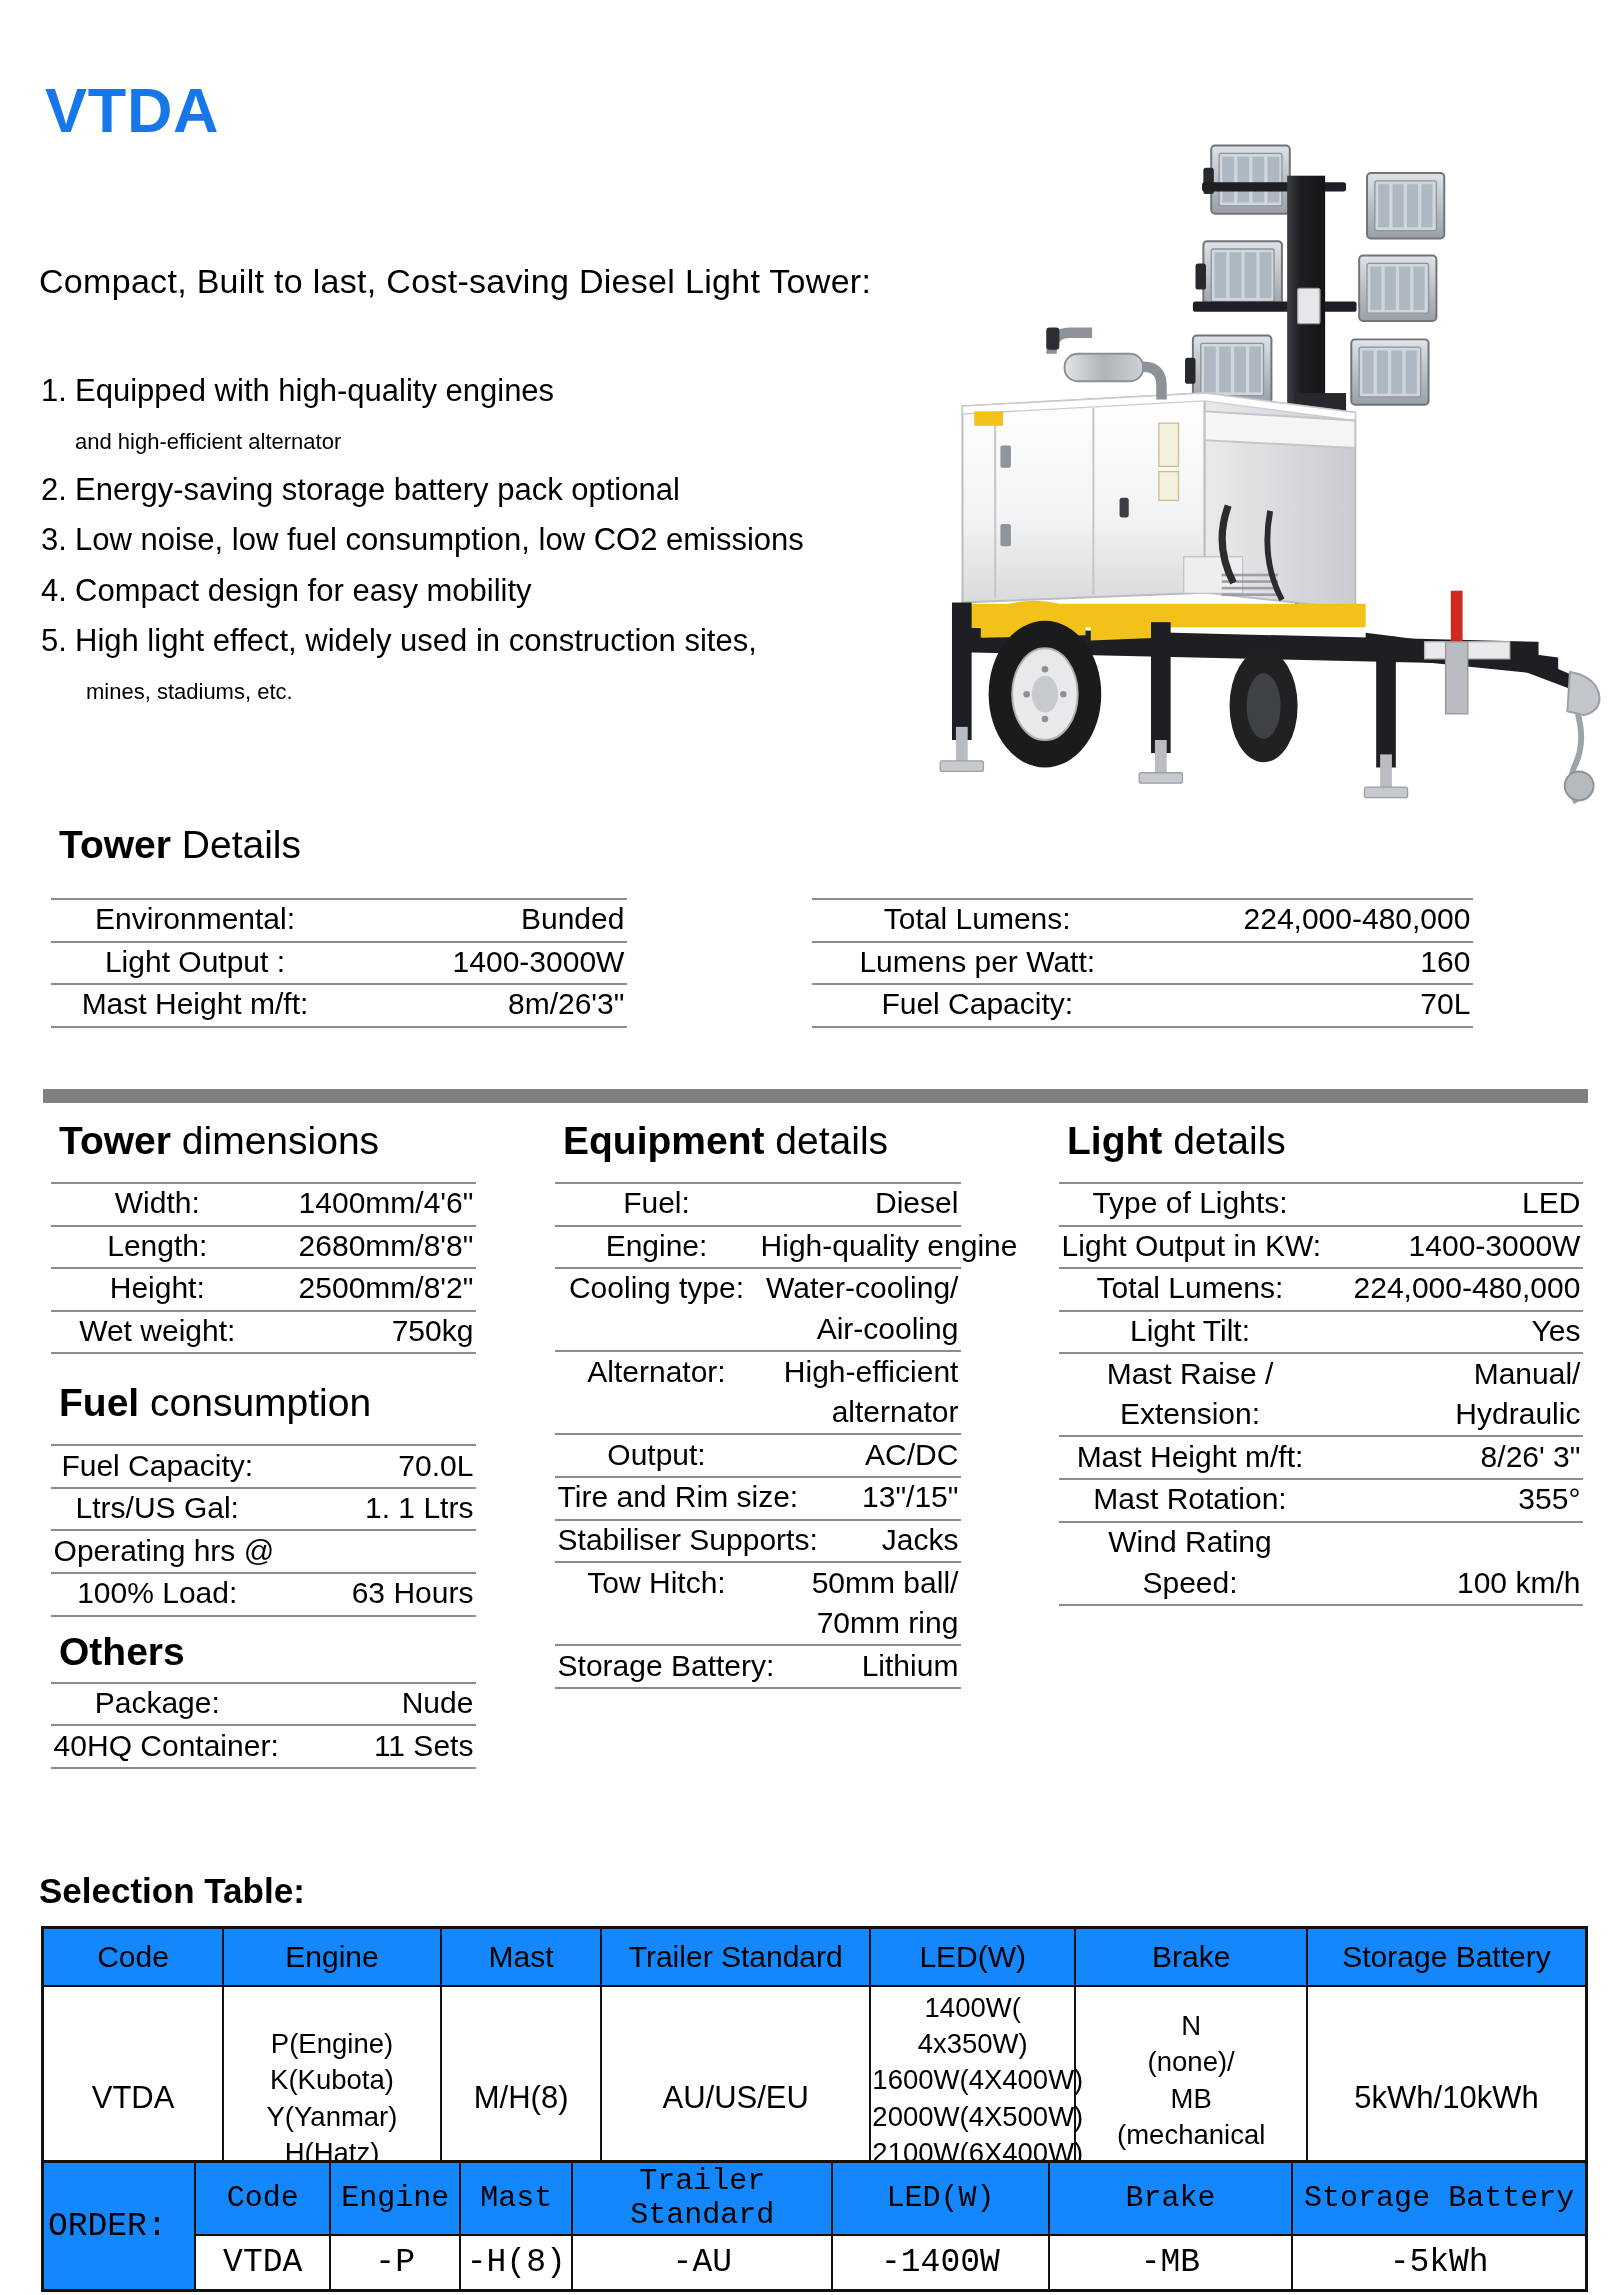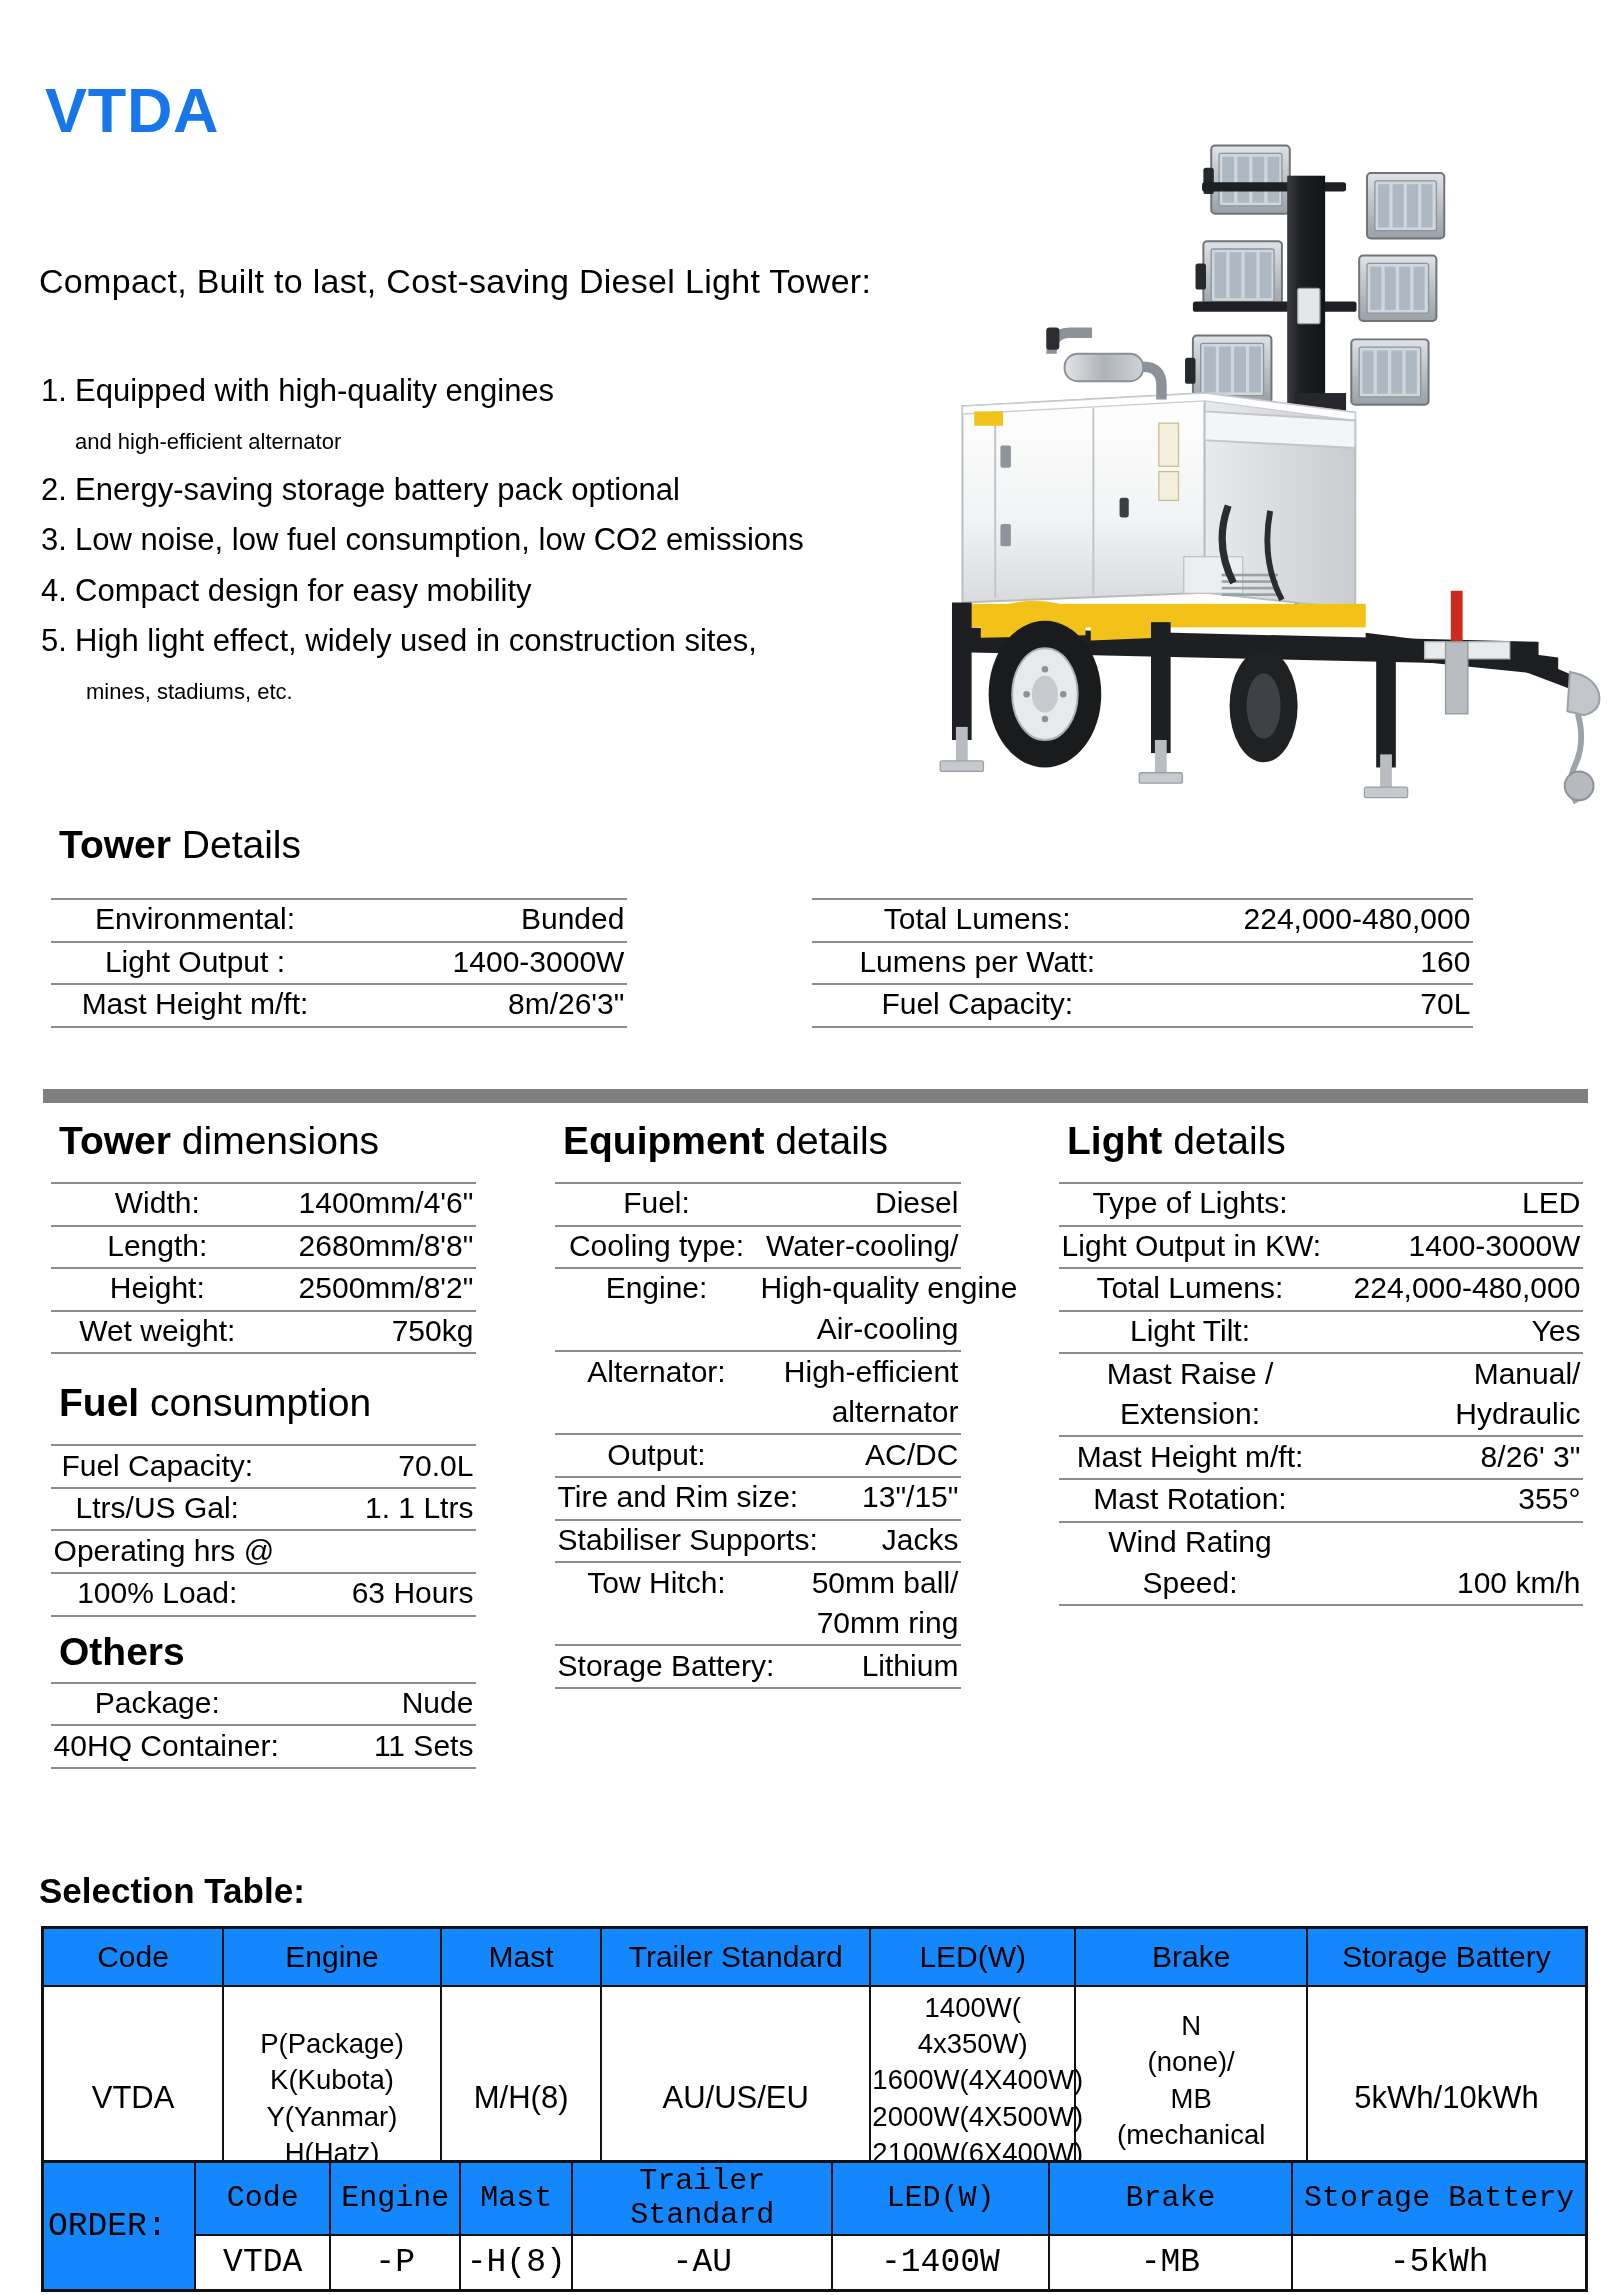--- a/index.html
+++ b/index.html
@@ -425,26 +425,26 @@
   <div class="sec-head">
     <b>Equipment</b><span> details</span>
   </div>
   <table class="spec">
     <tbody>
         <tr>
       <td class="k">Fuel:</td>
       <td class="v">Diesel</td>
     </tr>
     <tr>
+      <td class="k">Engine:</td>
+      <td class="v">High-quality engine</td>
+    </tr>
+    <tr>
       <td class="k">Cooling type:</td>
       <td class="v">Water-cooling/</td>
-    </tr>
-    <tr>
-      <td class="k">Engine:</td>
-      <td class="v">High-quality engine</td>
     </tr>
     <tr class="cont">
       <td class="k"></td>
       <td class="v">Air-cooling</td>
     </tr>
     <tr>
       <td class="k">Alternator:</td>
       <td class="v">High-efficient</td>
     </tr>
     <tr class="cont">
@@ -550,21 +550,21 @@
         <th>Trailer Standard</th>
         <th>LED(W)</th>
         <th>Brake</th>
         <th>Storage Battery</th>
       </tr>
     </thead>
     <tbody>
       <tr>
         <td class="big">VTDA</td>
         <td>
-          <span class="multi">P(Package)</span>
+          <span class="multi">P(Engine)</span>
           <span class="multi">K(Kubota)</span>
           <span class="multi">Y(Yanmar)</span>
           <span class="multi">H(Hatz)</span>
         </td>
         <td class="big">M/H(8)</td>
         <td class="big">AU/US/EU</td>
         <td>
           <span class="multi">1400W( 4x350W)</span>
           <span class="multi">1600W(4X400W)</span>
           <span class="multi">2000W(4X500W)</span>

